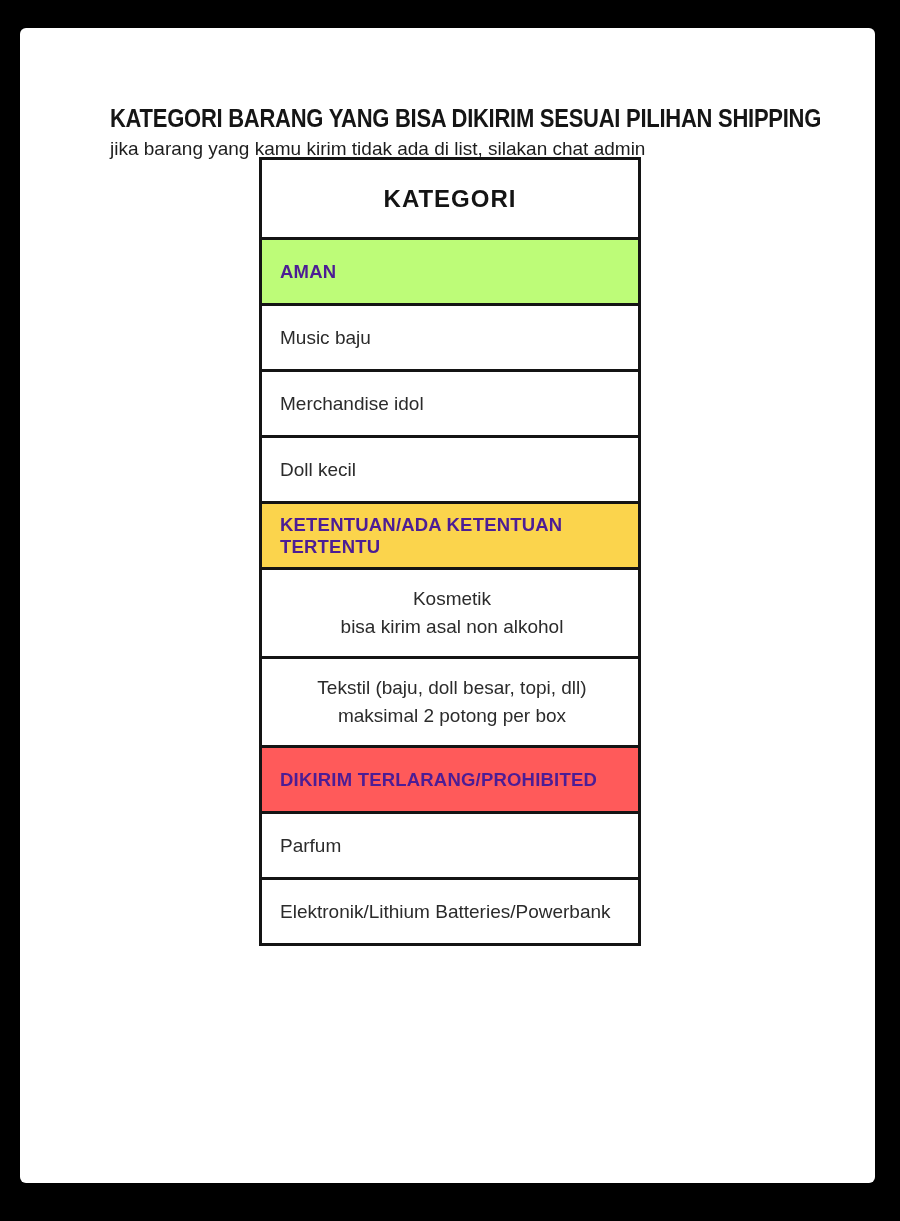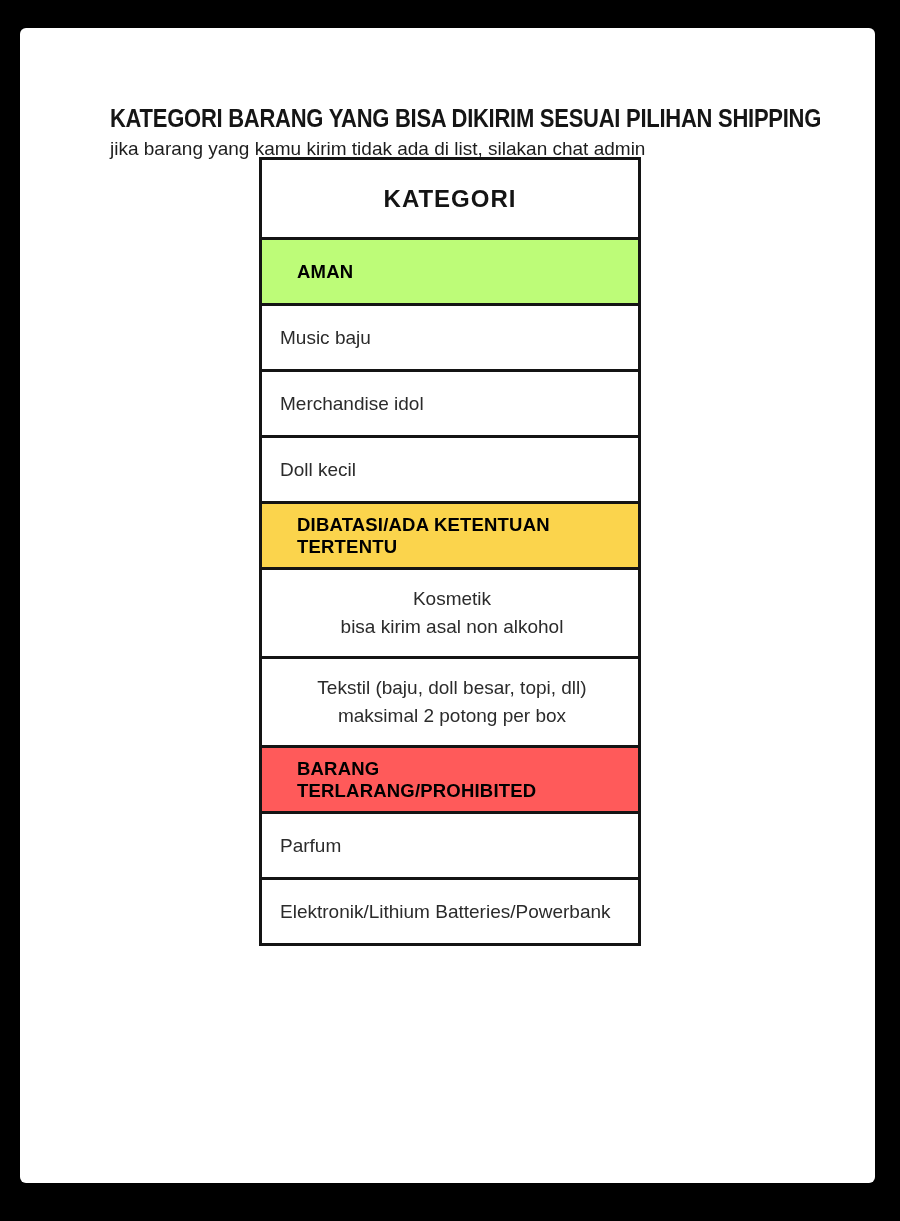--- a/index.html
+++ b/index.html
@@ -81,22 +81,21 @@
   }
   .cell-line {
     font-size: 19px;
     line-height: 28px;
     color: #2b2b2b;
   }
   .section-label {
     font-size: 18.5px;
     font-weight: 800;
     letter-spacing: 0.2px;
-    color: #000000;
-    margin-left: 17px;
+    color: #4c1d95;
   }
 </style>
 </head>
 <body>
 
 <div class="card">
 
   <div class="page-header">
     <h1 class="page-title">KATEGORI BARANG YANG BISA DIKIRIM SESUAI PILIHAN SHIPPING</h1>
     <p class="page-subtitle">jika barang yang kamu kirim tidak ada di list, silakan chat admin</p>
@@ -121,36 +120,36 @@
 
   <div class="trow">
     <span class="cell-line">Merchandise idol</span>
   </div>
 
   <div class="trow">
     <span class="cell-line">Doll kecil</span>
   </div>
 
   <div class="trow" style="background-color: rgb(251, 212, 76);">
-    <span class="section-label">DIBATASI/ADA KETENTUAN TERTENTU</span>
+    <span class="section-label">KETENTUAN/ADA KETENTUAN TERTENTU</span>
   </div>
 
   <div class="trow tall">
     <span class="cell-line">Kosmetik</span>
     <span class="cell-line">bisa kirim asal non alkohol</span>
   </div>
 
   <div class="trow tall">
     <span class="cell-line">Tekstil (baju, doll besar, topi, dll)</span>
     <span class="cell-line">maksimal 2 potong per box</span>
   </div>
 
 
   <div class="trow" style="background-color: rgb(255, 90, 90);">
-    <span class="section-label">BARANG TERLARANG/PROHIBITED</span>
+    <span class="section-label">DIKIRIM TERLARANG/PROHIBITED</span>
   </div>
 
   <div class="trow">
     <span class="cell-line">Parfum</span>
   </div>
 
   <div class="trow">
     <span class="cell-line">Elektronik/Lithium Batteries/Powerbank</span>
   </div>
 

